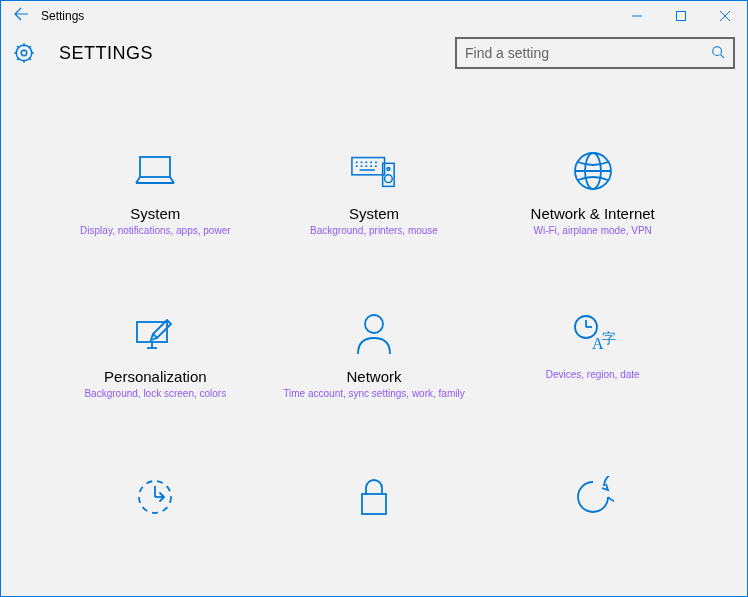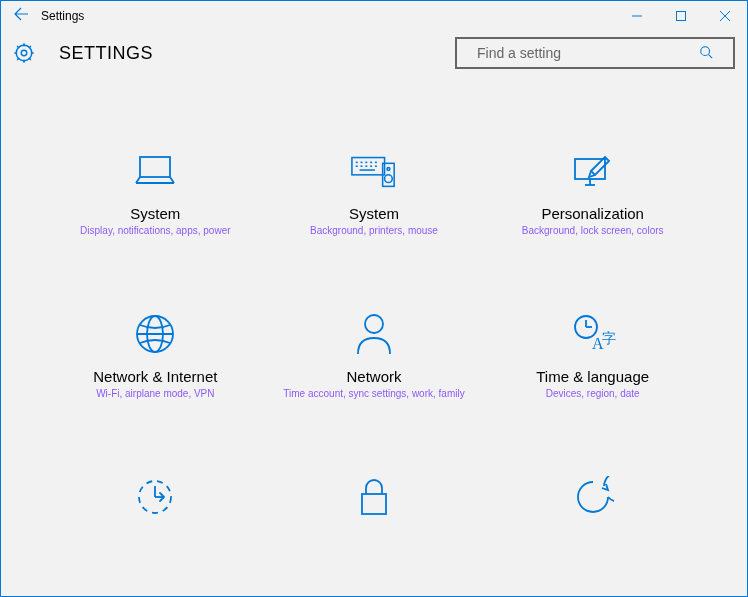--- a/index.html
+++ b/index.html
@@ -62,21 +62,21 @@
       color: #000;
       font-weight: 400;
     }
     .search-wrap {
       margin-left: auto;
       width: 280px;
       height: 32px;
       border: 2px solid #666;
       display: flex;
       align-items: center;
-      padding: 0 20px;
+      padding: 0 8px;
       background: #f2f2f2;
     }
     .search-input {
       flex: 1;
       border: none;
       background: transparent;
       outline: none;
       font-size: 14px;
       color: #666;
     }
@@ -206,68 +206,67 @@
         <circle cx="40" cy="18" r="1.5"></circle>
           <circle cx="40" cy="28" r="4"></circle>
       </svg>
     </div>
     <div class="tile-title">System</div>
     <div class="tile-desc">Background, printers, mouse</div>
   </div>
 
   <div class="tile">
     <div class="tile-icon">
+      <svg width="42" height="42" viewBox="0 0 42 42" fill="none" stroke-width="1.8">
+        <circle cx="21" cy="21" r="18"></circle>
+        <ellipse cx="21" cy="21" rx="8" ry="18"></ellipse>
+        <line x1="3" y1="21" x2="39" y2="21"></line>
+        <path d="M6 12 Q21 18 36 12"></path>
+          <path d="M6 30 Q21 24 36 30"></path>
+      </svg>
+    </div>
+    <div class="tile-title">Network &amp; Internet</div>
+    <div class="tile-desc">Wi-Fi, airplane mode, VPN</div>
+  </div>
+
+  <div class="tile">
+    <div class="tile-icon">
       <svg width="44" height="40" viewBox="0 0 44 40" fill="none" stroke-width="1.8">
         <rect x="4" y="8" width="30" height="20"></rect>
         <line x1="14" y1="34" x2="24" y2="34"></line>
           <line x1="19" y1="28" x2="19" y2="34"></line>
         <path d="M20 20 L34 6 L38 10 L24 24 Z"></path>
           <path d="M20 20 L18 26 L24 24"></path>
       </svg>
     </div>
     <div class="tile-title">Personalization</div>
     <div class="tile-desc">Background, lock screen, colors</div>
   </div>
 
   <div class="tile">
     <div class="tile-icon">
-      <svg width="42" height="42" viewBox="0 0 42 42" fill="none" stroke-width="1.8">
-        <circle cx="21" cy="21" r="18"></circle>
-        <ellipse cx="21" cy="21" rx="8" ry="18"></ellipse>
-        <line x1="3" y1="21" x2="39" y2="21"></line>
-        <path d="M6 12 Q21 18 36 12"></path>
-          <path d="M6 30 Q21 24 36 30"></path>
-      </svg>
-    </div>
-    <div class="tile-title">Network &amp; Internet</div>
-    <div class="tile-desc">Wi-Fi, airplane mode, VPN</div>
-  </div>
-
-  <div class="tile">
-    <div class="tile-icon">
       <svg width="40" height="44" viewBox="0 0 40 44" fill="none" stroke-width="1.8">
         <circle cx="20" cy="12" r="9"></circle>
         <path d="M4 42 Q4 26 20 26 Q36 26 36 42"></path>
       </svg>
     </div>
     <div class="tile-title">Network</div>
     <div class="tile-desc">Time account, sync settings, work, family</div>
   </div>
 
   <div class="tile">
     <div class="tile-icon">
       <svg width="46" height="42" viewBox="0 0 46 42" fill="none" stroke-width="1.8">
         <circle cx="16" cy="14" r="11"></circle>
         <line x1="16" y1="14" x2="16" y2="7"></line>
           <line x1="16" y1="14" x2="22" y2="14"></line>
         <text x="22" y="36" font-size="16" fill="#0078d7" stroke="none" font-family="Segoe UI">A</text>
         <text x="32" y="30" font-size="14" fill="#0078d7" stroke="none" font-family="Segoe UI">字</text>
       </svg>
     </div>
-    <div class="tile-title">Time &amp; language</div>
     <div class="tile-desc">Devices, region, date</div>
   </div>
 
   <div class="tile">
     <div class="tile-icon">
       <svg width="42" height="42" viewBox="0 0 42 42" fill="none" stroke-width="1.8">
         <circle cx="21" cy="21" r="16" stroke-dasharray="6 5"></circle>
         <line x1="21" y1="21" x2="21" y2="10"></line>
           <line x1="21" y1="21" x2="30" y2="21"></line>
         <path d="M30 21 L26 17 M30 21 L26 25" stroke-linecap="round"></path>

